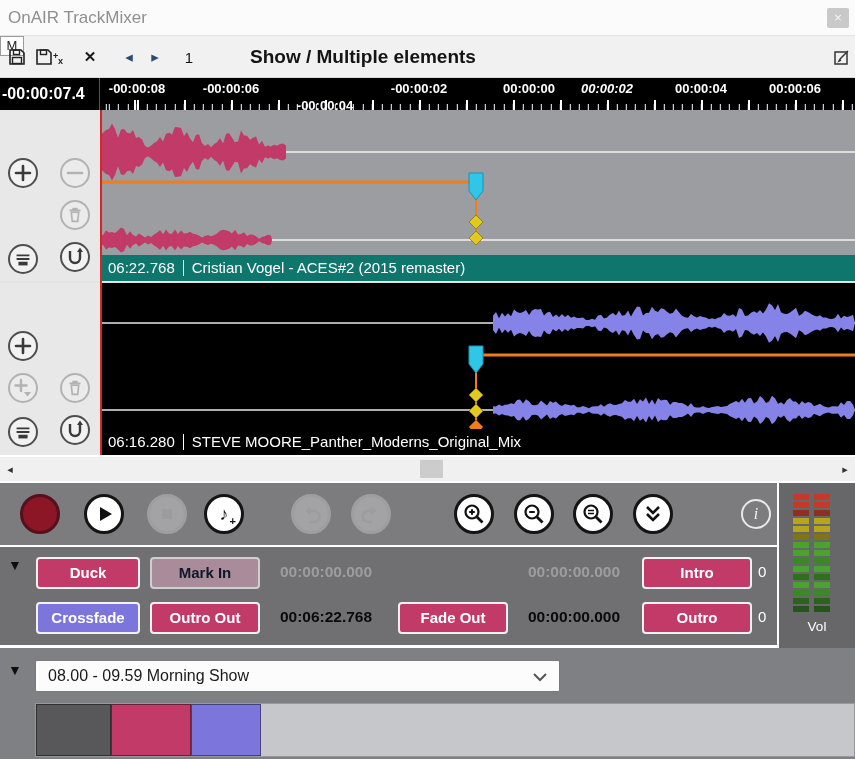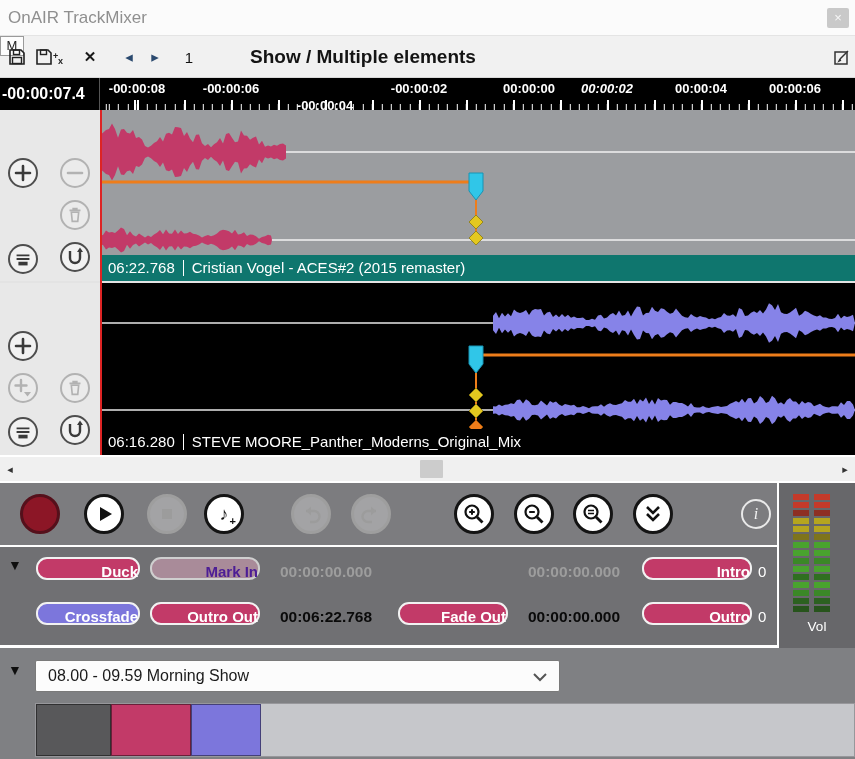--- a/index.html
+++ b/index.html
@@ -60,23 +60,23 @@
   .tbtn.off{border-color:#9E9E9E;background:rgba(255,255,255,.30)}
   .tbtn svg{display:block}
   #btn-record{background:var(--record_red);border-color:#55101B}
   #btn-note{font-size:18px;color:#111;position:absolute}
   #btn-note .noteplus{position:absolute;right:5px;bottom:4px;font-size:11px;font-weight:700;line-height:1}
   #btn-info{position:absolute;left:741px;top:16px;width:30px;height:30px;border-radius:50%;border:2px solid #E9E9E9;color:#F2F2F2;font-family:"Liberation Serif",serif;font-style:italic;font-size:16px;display:flex;align-items:center;justify-content:center}
 
   
   #editpanel{position:absolute;left:0;top:547px;width:777px;height:98px;background:#707073}
   .collapse-tri{position:absolute;font-size:14px;color:#0E0E0E}
-  .pill{position:absolute;height:23px;border:2px solid #F2F2F2;border-radius:11px;color:#FFF;font-size:15px;font-weight:700;text-align:right;line-height:26px;background:var(--pink)}
+  .pill{position:absolute;height:32px;border:2px solid #F2F2F2;border-radius:4px;color:#FFF;font-size:15px;font-weight:700;text-align:center;line-height:26px;background:var(--pink)}
   .pill.purple{background:var(--purple)}
-  .pill.off{background:#A98B99;border-color:#CFCFCF;color:#4c1d95}
+  .pill.off{background:#A98B99;border-color:#CFCFCF;color:#0f172a}
   .timeval{position:absolute;height:30px;line-height:30px;font-size:15.5px;font-weight:700;text-align:center}
   .timeval.dim{color:#9D9D9D}
   .timeval.dark{color:#0A0A0A}
   .countval{position:absolute;height:30px;line-height:30px;font-size:15px;color:#FFF}
 
   
   #vupanel{position:absolute;left:779px;top:483px;width:76px;height:170px;background:#67676A}
   #vu-meter{position:absolute;left:14px;top:11px;display:grid;grid-template-columns:16px 16px;column-gap:5px;row-gap:2px}
   .vu-seg{height:6px}
   #vu-label{position:absolute;left:0;right:0;top:136px;text-align:center;color:#FFF;font-size:13.5px}

